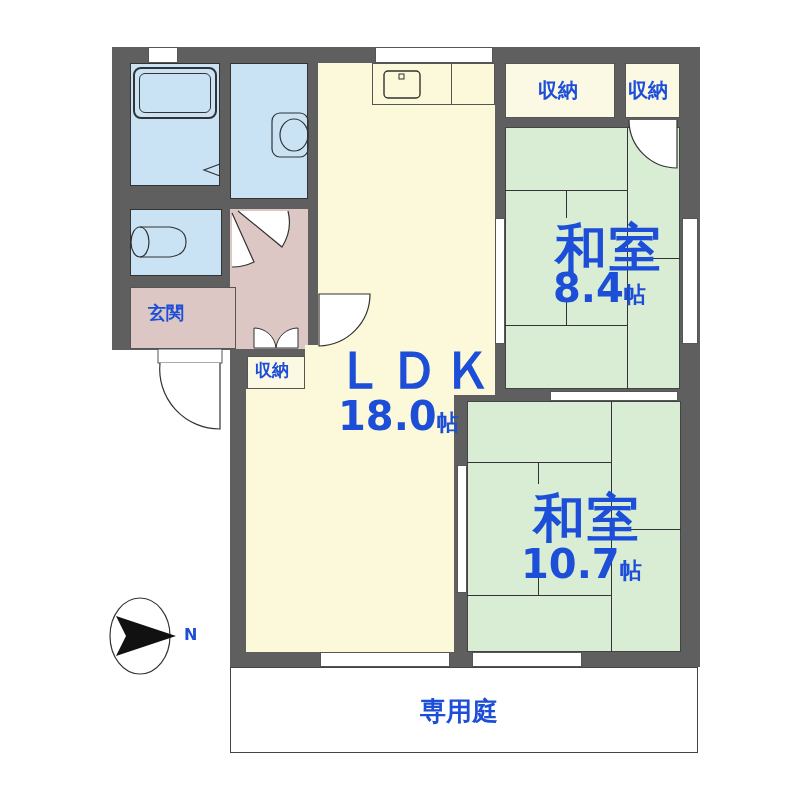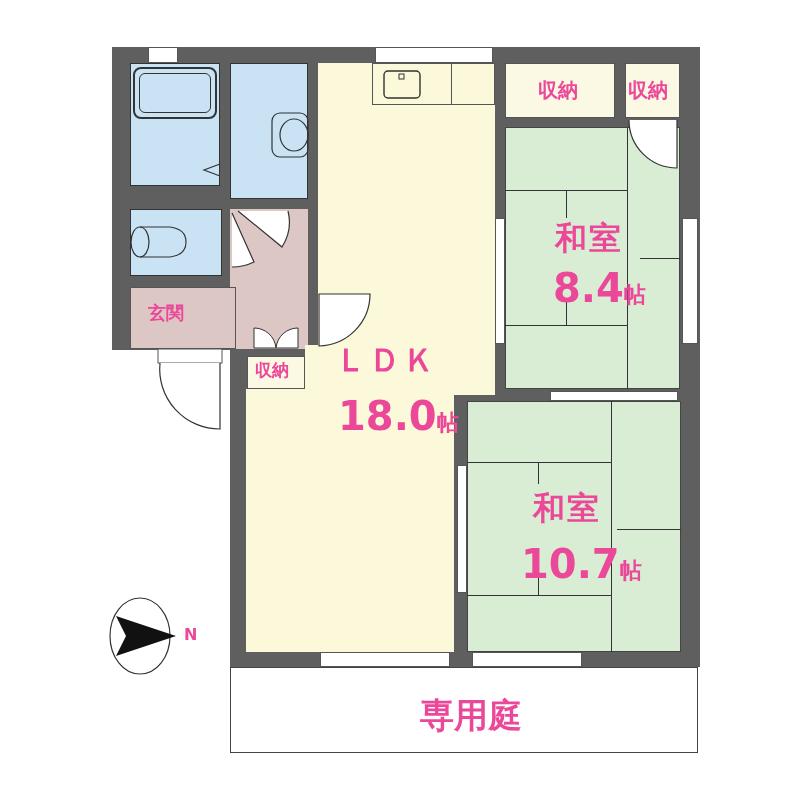--- a/index.html
+++ b/index.html
@@ -6,22 +6,22 @@
   body { width:800px; height:800px; position:relative; overflow:hidden;
          font-family:"DejaVu Sans", "Liberation Sans", sans-serif; }
   .abs { position:absolute; box-sizing:border-box; }
   .wall { background:#5f5f5f; }
   .bath { background:#c9e3f5; border:1px solid #333; }
   .entr { background:#dcc7c4; }
   .ldk  { background:#fbf9d9; }
   .tat  { background:#d9edd5; }
   .stor { background:#fbf8e4; border:1px solid #555; }
   .white{ background:#ffffff; }
-  .lbl { position:absolute; color:#ec4899; font-weight:bold; white-space:nowrap; line-height:1; text-align:center; }
-  .big { font-size:32px; letter-spacing:2px; }
+  .lbl { position:absolute; color:#1d4ed8; font-weight:bold; white-space:nowrap; line-height:1; text-align:center; }
+  .big { font-size:52px; letter-spacing:2px; }
   .small { font-size:20px; }
   .unit { font-size:22px; }
   .line-h { position:absolute; height:1px; background:#333; }
   .line-v { position:absolute; width:1px; background:#333; }
   .win { position:absolute; background:#fff; border:1px solid #555; box-sizing:border-box; }
   svg { position:absolute; overflow:visible; }
 </style>
 </head>
 <body>
 
@@ -127,19 +127,19 @@
 <div class="line-h" style="left:617px;top:529px;width:64px;"></div>
 <div class="lbl big" style="left:533px;top:492px;">和室</div>
 <div class="lbl" style="left:521px;top:536px;font-size:40px;margin-top:8px;">
   <span>10.7</span><span class="unit">帖</span>
 </div>
 <div class="win" style="left:457px;top:465px;width:10px;height:128px;"></div>
 <div class="win" style="left:550px;top:391px;width:128px;height:10px;"></div>
 <div class="win" style="left:472px;top:652px;width:110px;height:15px;"></div>
 
 <div class="abs" style="left:230px;top:667px;width:468px;height:86px;border:1px solid #444;background:#fff;"></div>
-<div class="lbl" style="left:420px;top:698px;font-size:34px;">専用庭</div>
+<div class="lbl" style="left:420px;top:698px;font-size:26px;">専用庭</div>
 
 <svg style="left:100px;top:598px;" width="110" height="80">
   <ellipse cx="40" cy="38" rx="30" ry="38" fill="#fff" stroke="#333" stroke-width="1.2"></ellipse>
   <polygon points="16,18 76,38 16,58 26,38" fill="#111"></polygon>
 </svg>
 <div class="lbl" style="left:184px;top:627px;font-size:16px;font-weight:900;">N</div>
 
 </body></html>

